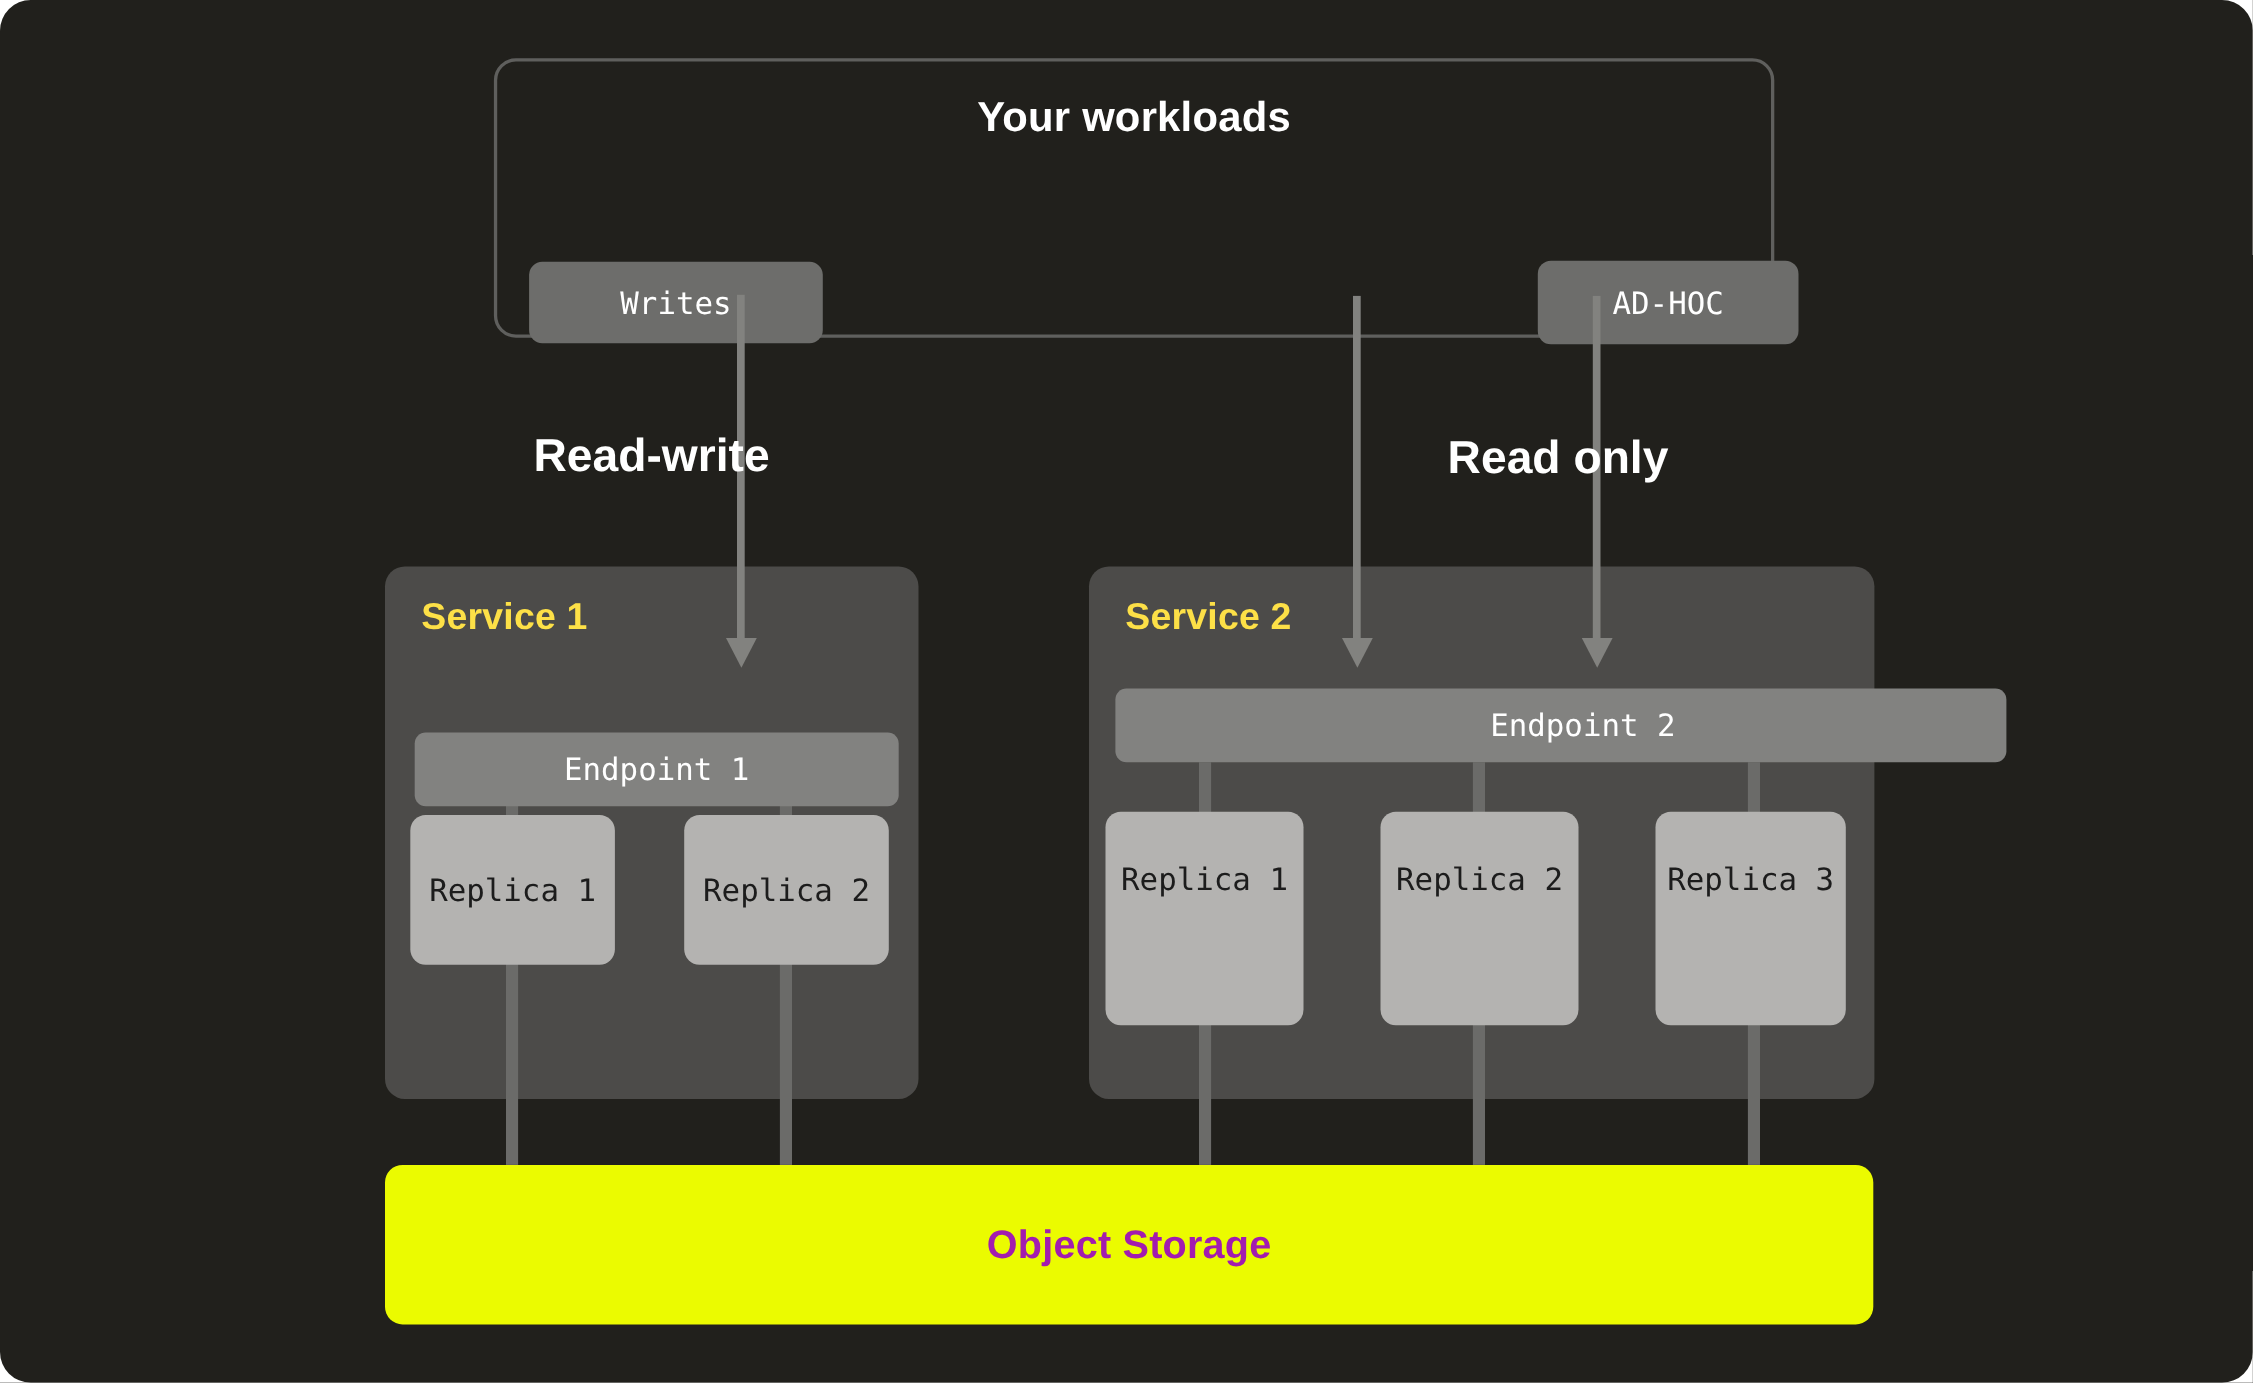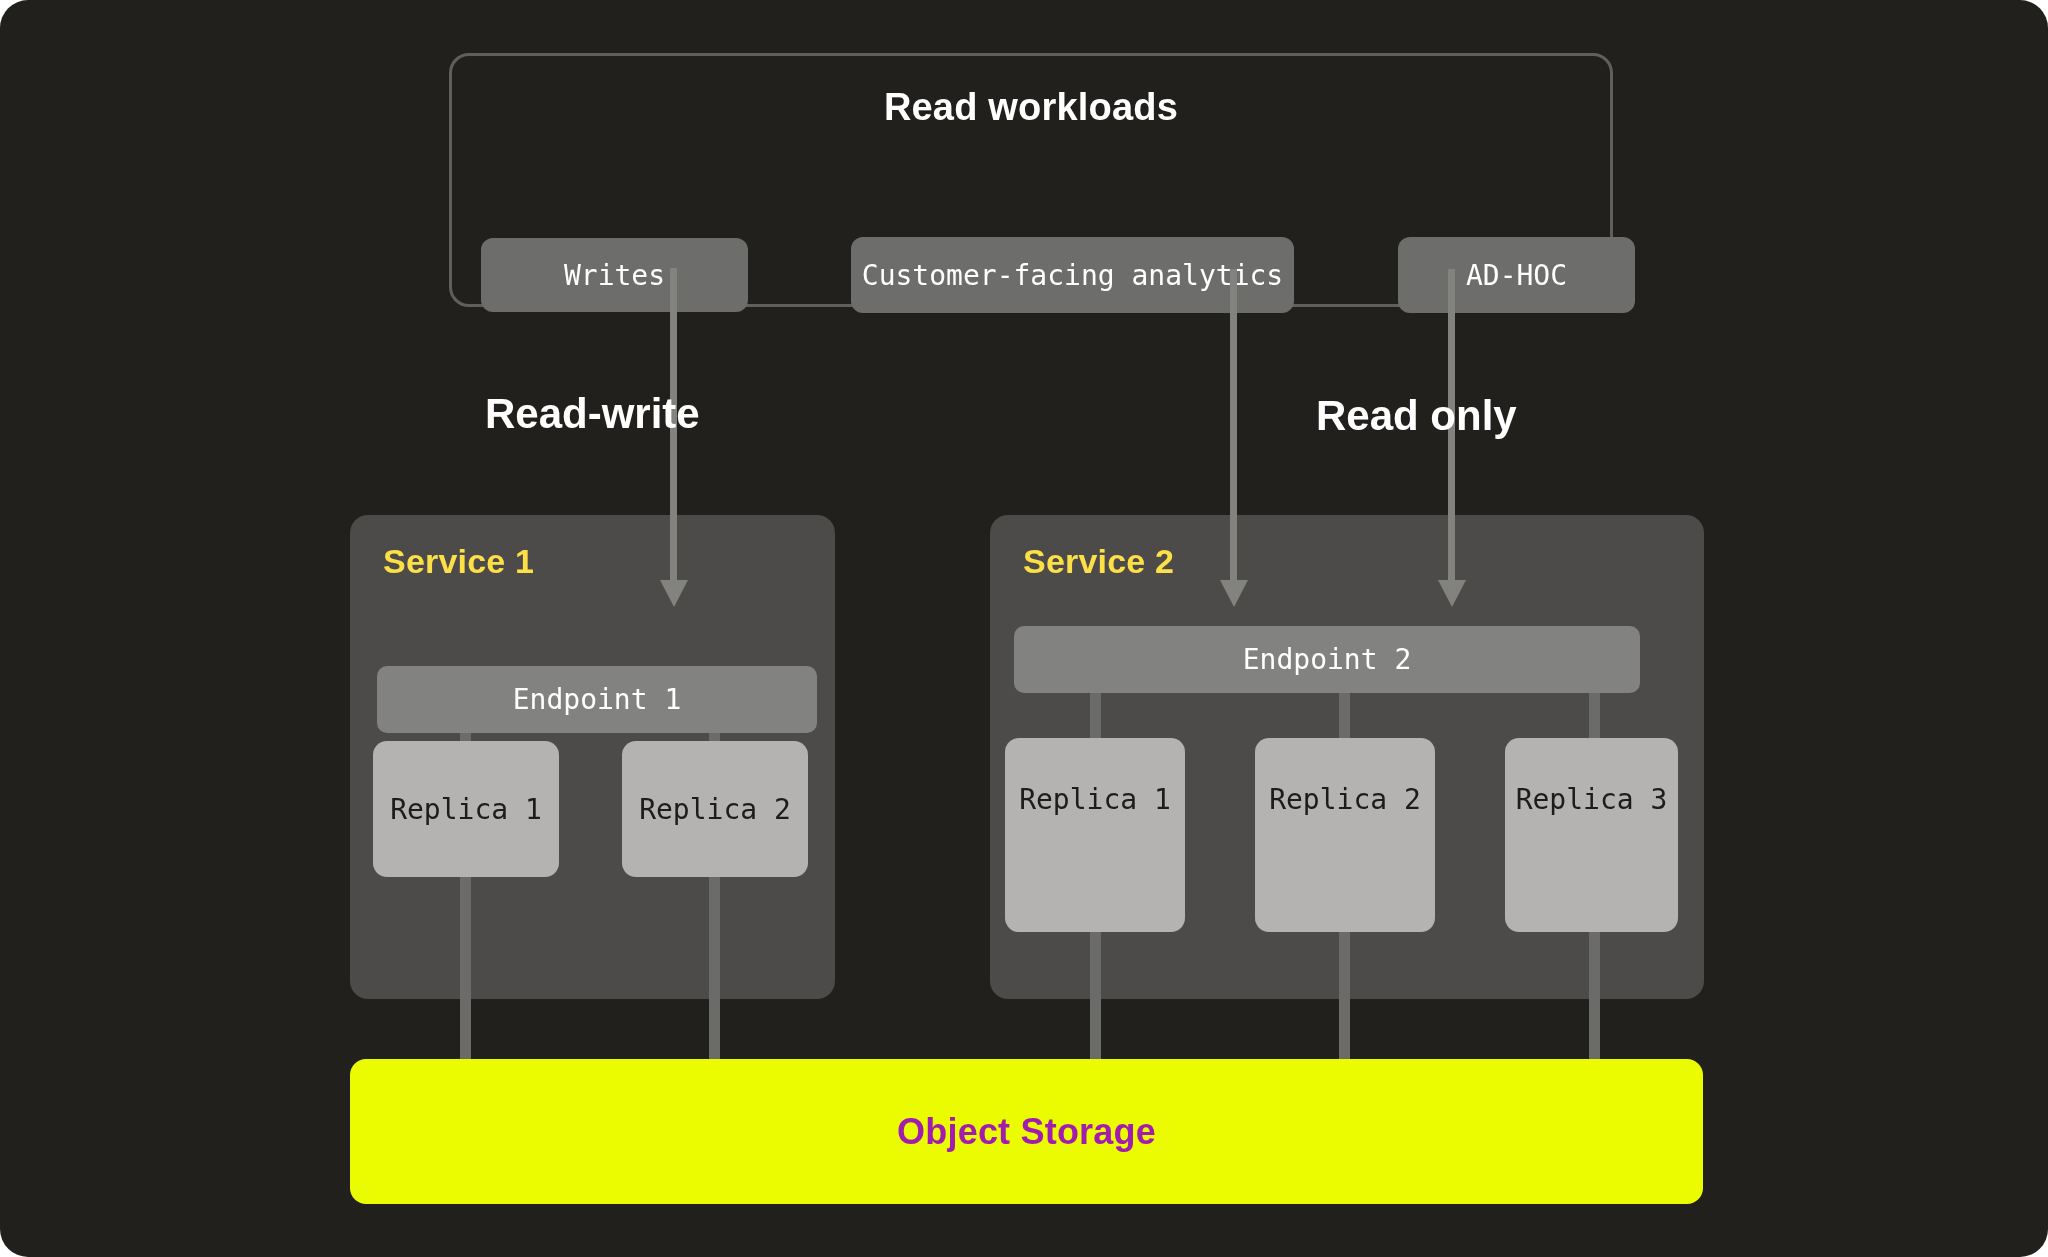--- a/index.html
+++ b/index.html
@@ -70,21 +70,21 @@
     position:absolute;left:33px;top:27px;
     color:#fde047;font-size:34px;font-weight:bold;letter-spacing:.2px;
   }
 
   .endpoint{
     position:absolute;top:626px;height:67px;background:#828280;border-radius:10px;
     display:flex;align-items:center;justify-content:center;
     color:#ffffff;font-size:28px;z-index:2;
   }
   .endpoint-1{left:377px;width:440px;margin-top:40px;}
-  .endpoint-2{left:1014px;width:626px;}
+  .endpoint-2{left:1014px;width:770px;padding-left:40px;}
 
   
   .conn{width:11px;background:#6b6b69;top:693px;height:366px;z-index:1;}
   .conn-s1-r1{left:460px;}
   .conn-s1-r2{left:709px;}
   .conn-s2-r1{left:1090px;}
   .conn-s2-r2{left:1339px;}
   .conn-s2-r3{left:1589px;}
 
   .replica{
@@ -107,27 +107,24 @@
     display:flex;align-items:center;justify-content:center;
     color:#a21caf;font-size:36px;font-weight:bold;letter-spacing:.2px;
   }
 </style>
 </head>
 <body>
 
 <div class="canvas">
 
   <div class="workloads-box"></div>
-  <div class="workloads-title">Read workloads</div>
+  <div class="workloads-title">Your workloads</div>
 
   <div class="chip mono chip-writes">
     <span>Writes</span>
-  </div>
-  <div class="chip mono chip-analytics">
-    <span>Customer-facing analytics</span>
   </div>
   <div class="chip mono chip-adhoc">
     <span>AD-HOC</span>
   </div>
 
   <div class="vline arrow-line line-writes"></div>
   <div class="arrow-head head-writes"></div>
 
   <div class="vline arrow-line line-analytics"></div>
   <div class="arrow-head head-analytics"></div>

